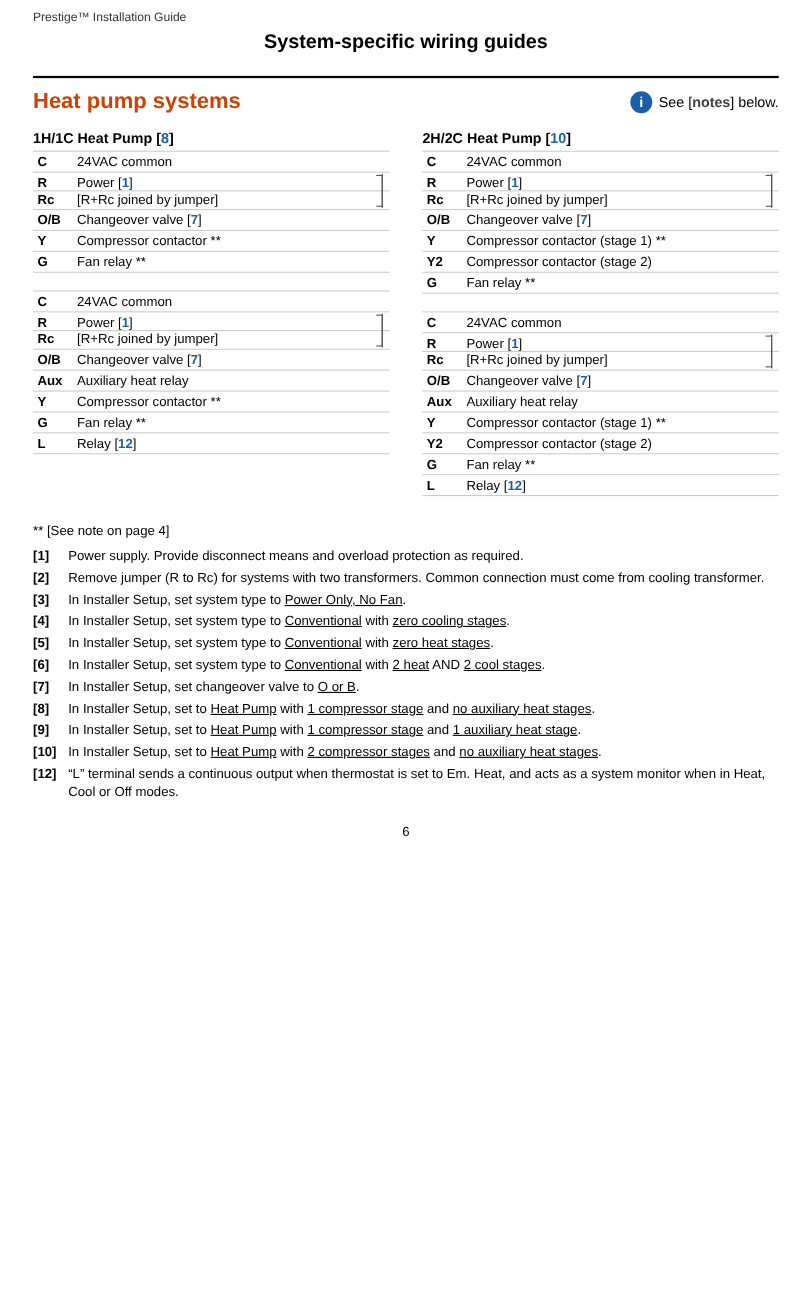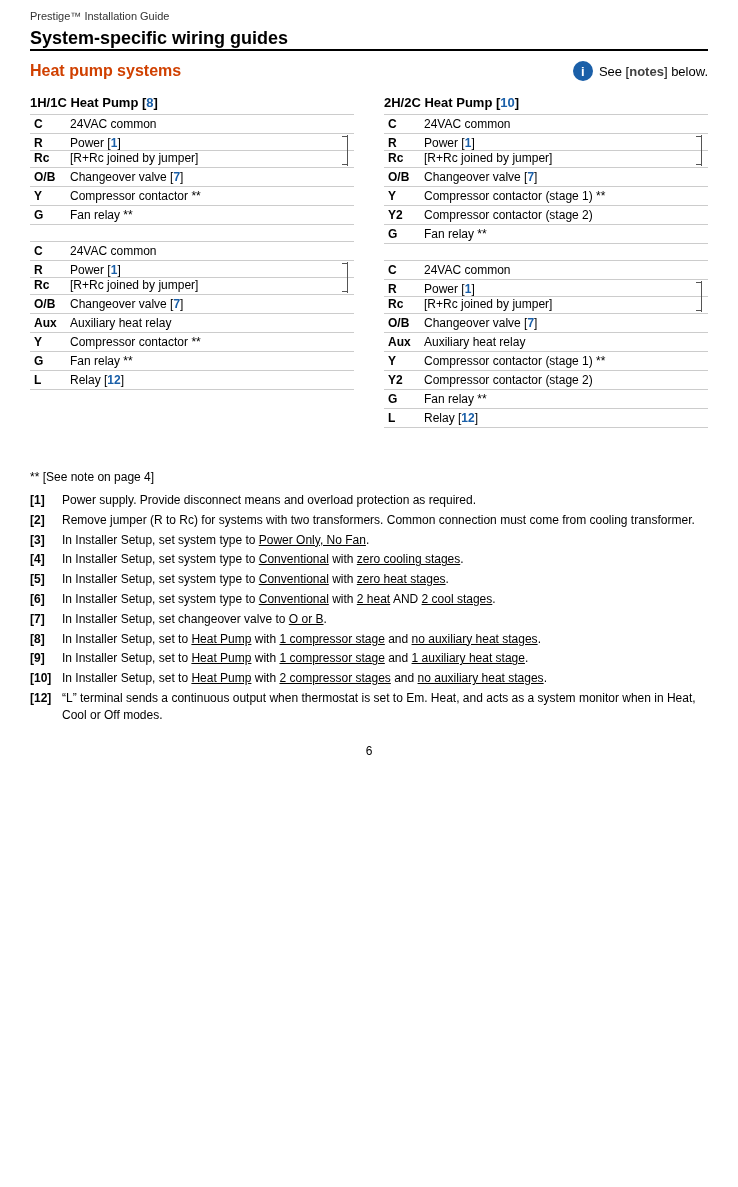--- a/index.html
+++ b/index.html
@@ -14,31 +14,32 @@
     }
     .page-header {
       font-size: 11px;
       color: #333;
       margin-bottom: 6px;
     }
     .section-title {
       font-size: 18px;
       font-weight: bold;
       border-bottom: 2px solid #000;
-      padding-bottom: 0;
+      padding-bottom: 20px;
       margin-bottom: 10px;
+      text-align: center;
     }
     .heat-pump-header {
       display: flex;
       align-items: center;
       justify-content: space-between;
       margin-bottom: 14px;
     }
     .heat-pump-title {
-      font-size: 16px;
+      font-size: 20px;
       font-weight: bold;
       color: #d04000;
     }
     .notes-info {
       display: flex;
       align-items: center;
       font-size: 13px;
       gap: 6px;
     }
     .info-icon {
@@ -93,21 +94,21 @@
       white-space: nowrap;
       padding-right: 2px;
     }
     .col-desc {
       padding-left: 4px;
     }
     .colored-blue { color: #1a5fa8; font-weight: bold; }
 
     
     .notes-section {
-      margin-top: 26px;
+      margin-top: 8px;
     }
     .double-star-note {
       margin-bottom: 8px;
       font-size: 12px;
     }
     .note-item {
       display: flex;
       margin-bottom: 3px;
       font-size: 12px;
       line-height: 1.4;

